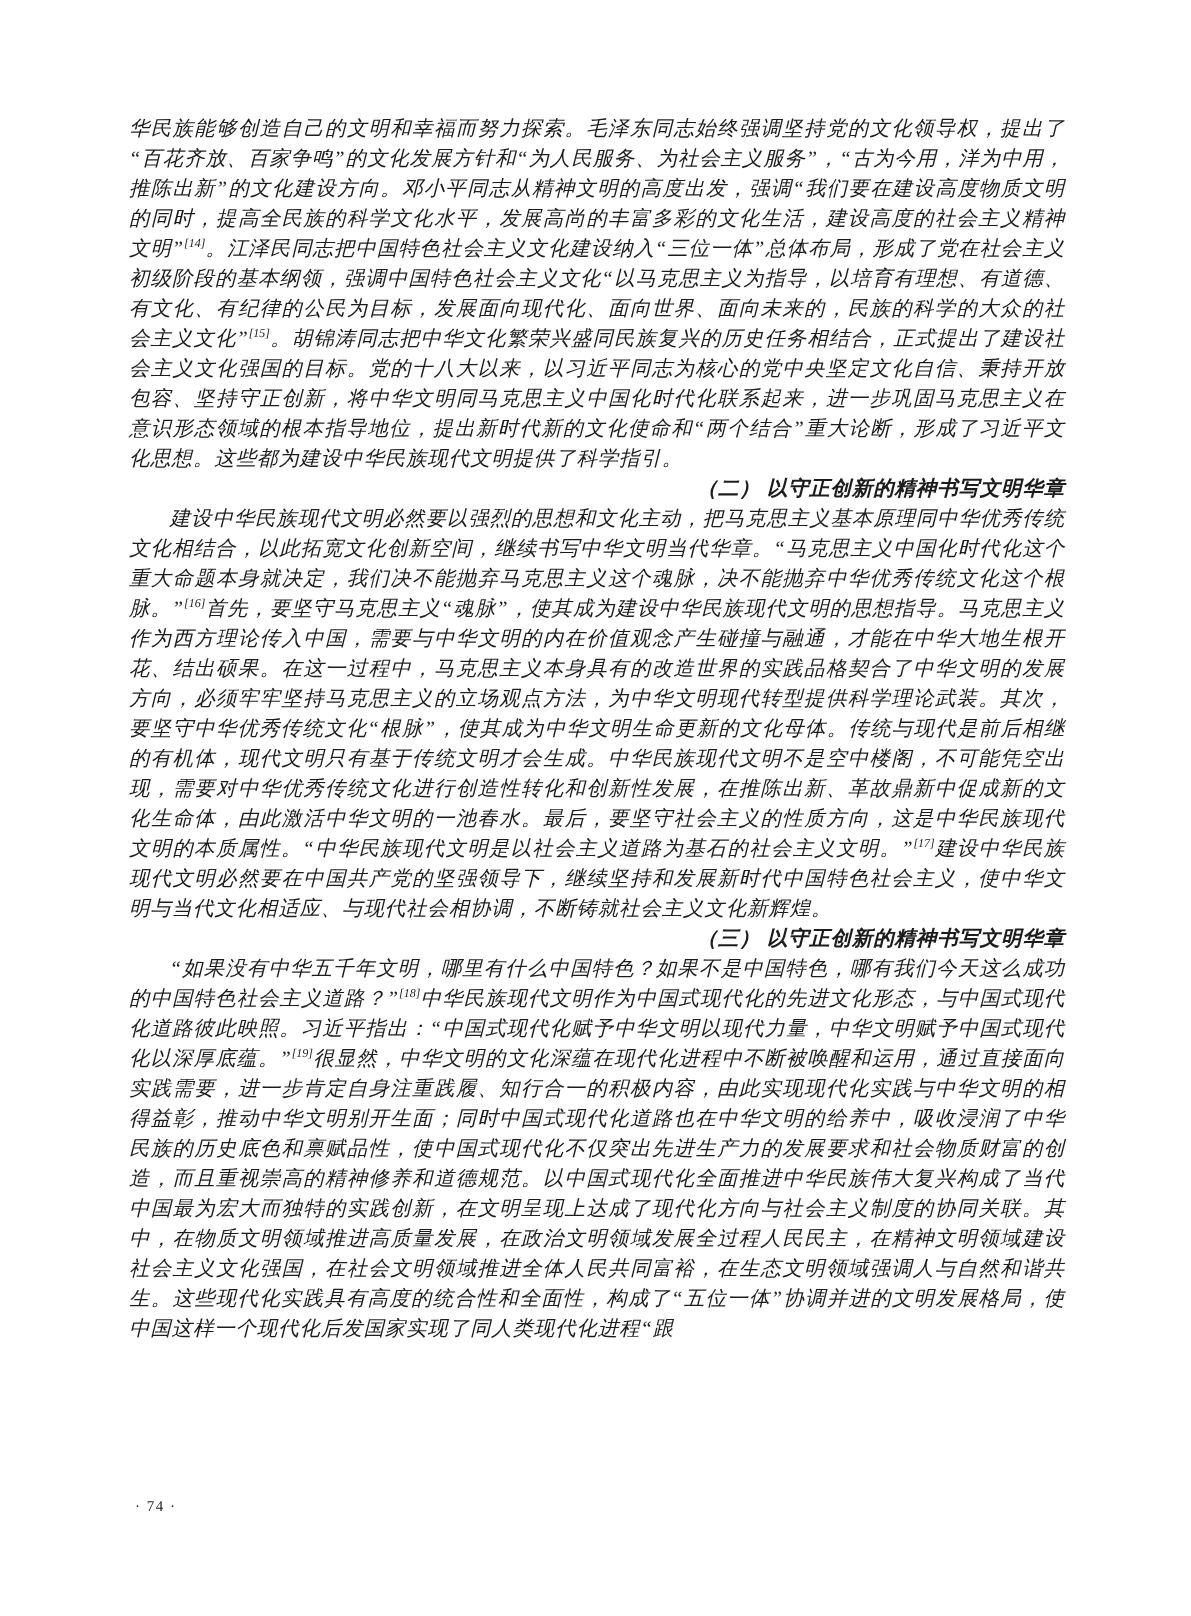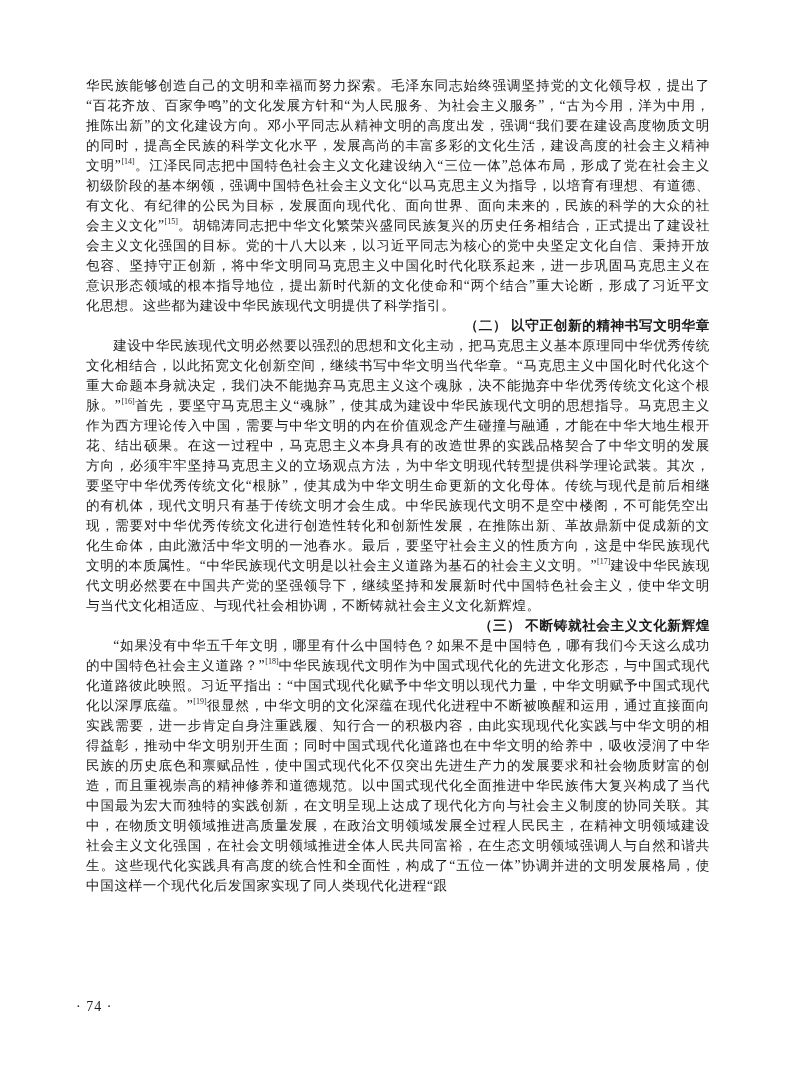--- a/index.html
+++ b/index.html
@@ -20,46 +20,47 @@
     width: 624px;
   }
   .para, .heading {
     margin: 0;
     font-size: 13.6px;
     line-height: 20px;
     text-align: justify;
     text-justify: inter-ideograph;
     letter-spacing: 0.045em;
     word-break: break-all;
+    font-style: italic;
   }
   .para.indent { text-indent: 2em; }
   .heading {
     font-weight: bold;
     text-indent: 2em;
     text-align: right;
   }
   sup.ref {
     font-size: 8px;
     line-height: 0;
     letter-spacing: 0;
     vertical-align: super;
   }
   .page-number {
     position: absolute;
-    left: 76px;
+    left: 90px;
     top: 999px;
-    font-size: 14px;
+    font-size: 10px;
     letter-spacing: 1px;
   }
 </style>
 </head>
 <body>
 
 <div class="page" style="background: rgb(255, 255, 255); color: rgb(28, 28, 28);">
   <div class="content">
       <p class="para">华民族能够创造自己的文明和幸福而努力探索。毛泽东同志始终强调坚持党的文化领导权，提出了“百花齐放、百家争鸣”的文化发展方针和“为人民服务、为社会主义服务”，“古为今用，洋为中用，推陈出新”的文化建设方向。邓小平同志从精神文明的高度出发，强调“我们要在建设高度物质文明的同时，提高全民族的科学文化水平，发展高尚的丰富多彩的文化生活，建设高度的社会主义精神文明”<sup class="ref">[14]</sup>。江泽民同志把中国特色社会主义文化建设纳入“三位一体”总体布局，形成了党在社会主义初级阶段的基本纲领，强调中国特色社会主义文化“以马克思主义为指导，以培育有理想、有道德、有文化、有纪律的公民为目标，发展面向现代化、面向世界、面向未来的，民族的科学的大众的社会主义文化”<sup class="ref">[15]</sup>。胡锦涛同志把中华文化繁荣兴盛同民族复兴的历史任务相结合，正式提出了建设社会主义文化强国的目标。党的十八大以来，以习近平同志为核心的党中央坚定文化自信、秉持开放包容、坚持守正创新，将中华文明同马克思主义中国化时代化联系起来，进一步巩固马克思主义在意识形态领域的根本指导地位，提出新时代新的文化使命和“两个结合”重大论断，形成了习近平文化思想。这些都为建设中华民族现代文明提供了科学指引。</p>
       <p class="heading">（二） 以守正创新的精神书写文明华章</p>
       <p class="para indent">建设中华民族现代文明必然要以强烈的思想和文化主动，把马克思主义基本原理同中华优秀传统文化相结合，以此拓宽文化创新空间，继续书写中华文明当代华章。“马克思主义中国化时代化这个重大命题本身就决定，我们决不能抛弃马克思主义这个魂脉，决不能抛弃中华优秀传统文化这个根脉。”<sup class="ref">[16]</sup>首先，要坚守马克思主义“魂脉”，使其成为建设中华民族现代文明的思想指导。马克思主义作为西方理论传入中国，需要与中华文明的内在价值观念产生碰撞与融通，才能在中华大地生根开花、结出硕果。在这一过程中，马克思主义本身具有的改造世界的实践品格契合了中华文明的发展方向，必须牢牢坚持马克思主义的立场观点方法，为中华文明现代转型提供科学理论武装。其次，要坚守中华优秀传统文化“根脉”，使其成为中华文明生命更新的文化母体。传统与现代是前后相继的有机体，现代文明只有基于传统文明才会生成。中华民族现代文明不是空中楼阁，不可能凭空出现，需要对中华优秀传统文化进行创造性转化和创新性发展，在推陈出新、革故鼎新中促成新的文化生命体，由此激活中华文明的一池春水。最后，要坚守社会主义的性质方向，这是中华民族现代文明的本质属性。“中华民族现代文明是以社会主义道路为基石的社会主义文明。”<sup class="ref">[17]</sup>建设中华民族现代文明必然要在中国共产党的坚强领导下，继续坚持和发展新时代中国特色社会主义，使中华文明与当代文化相适应、与现代社会相协调，不断铸就社会主义文化新辉煌。</p>
-      <p class="heading">（三） 不断铸就社会主义文化新辉煌</p>
+      <p class="heading">（三） 以守正创新的精神书写文明华章</p>
       <p class="para indent">“如果没有中华五千年文明，哪里有什么中国特色？如果不是中国特色，哪有我们今天这么成功的中国特色社会主义道路？”<sup class="ref">[18]</sup>中华民族现代文明作为中国式现代化的先进文化形态，与中国式现代化道路彼此映照。习近平指出：“中国式现代化赋予中华文明以现代力量，中华文明赋予中国式现代化以深厚底蕴。”<sup class="ref">[19]</sup>很显然，中华文明的文化深蕴在现代化进程中不断被唤醒和运用，通过直接面向实践需要，进一步肯定自身注重践履、知行合一的积极内容，由此实现现代化实践与中华文明的相得益彰，推动中华文明别开生面；同时中国式现代化道路也在中华文明的给养中，吸收浸润了中华民族的历史底色和禀赋品性，使中国式现代化不仅突出先进生产力的发展要求和社会物质财富的创造，而且重视崇高的精神修养和道德规范。以中国式现代化全面推进中华民族伟大复兴构成了当代中国最为宏大而独特的实践创新，在文明呈现上达成了现代化方向与社会主义制度的协同关联。其中，在物质文明领域推进高质量发展，在政治文明领域发展全过程人民民主，在精神文明领域建设社会主义文化强国，在社会文明领域推进全体人民共同富裕，在生态文明领域强调人与自然和谐共生。这些现代化实践具有高度的统合性和全面性，构成了“五位一体”协调并进的文明发展格局，使中国这样一个现代化后发国家实现了同人类现代化进程“跟</p>
     </div>
   <div class="page-number">· 74 ·</div>
 </div>
 
 </body></html>

